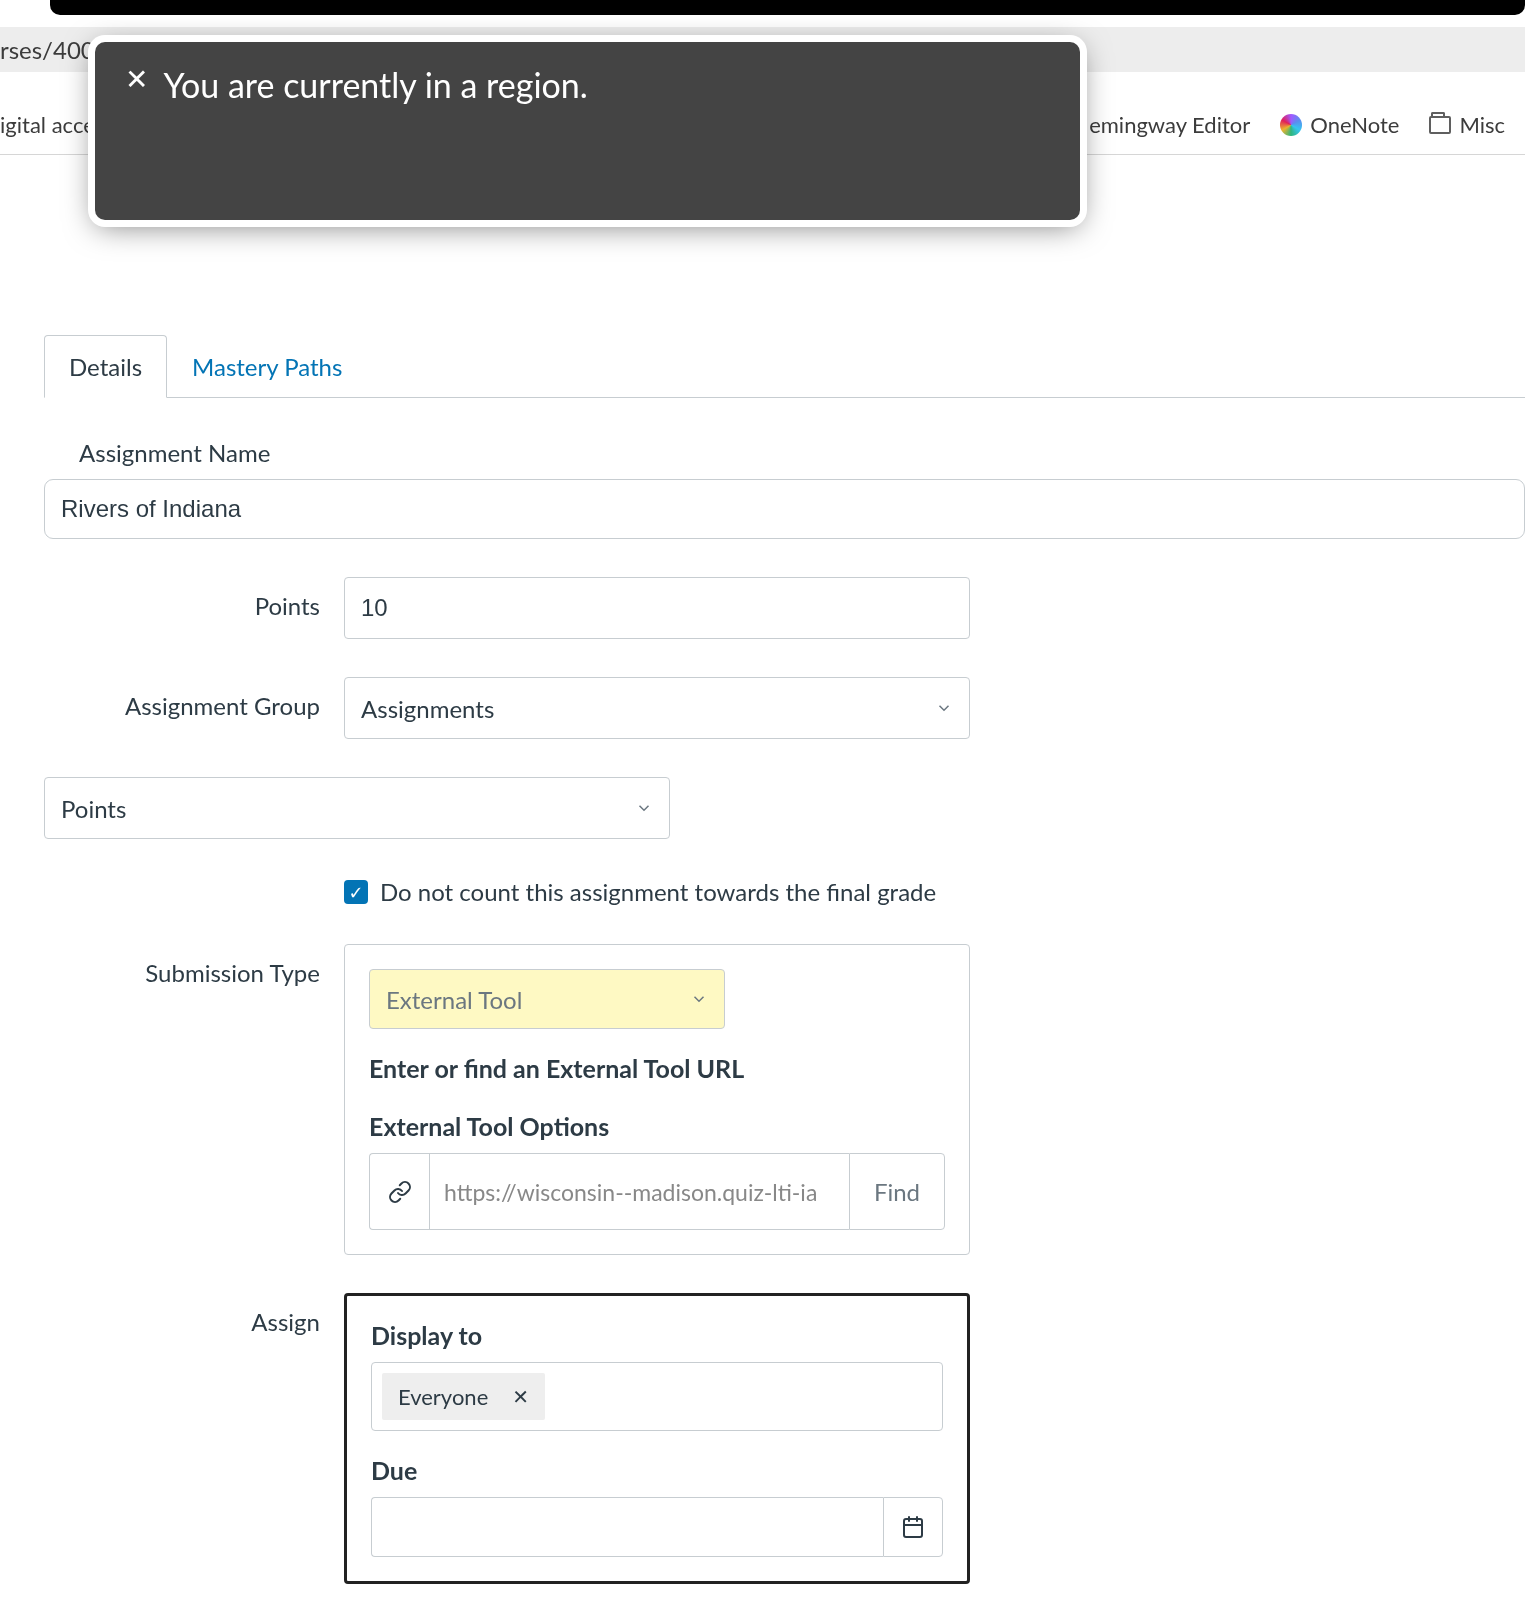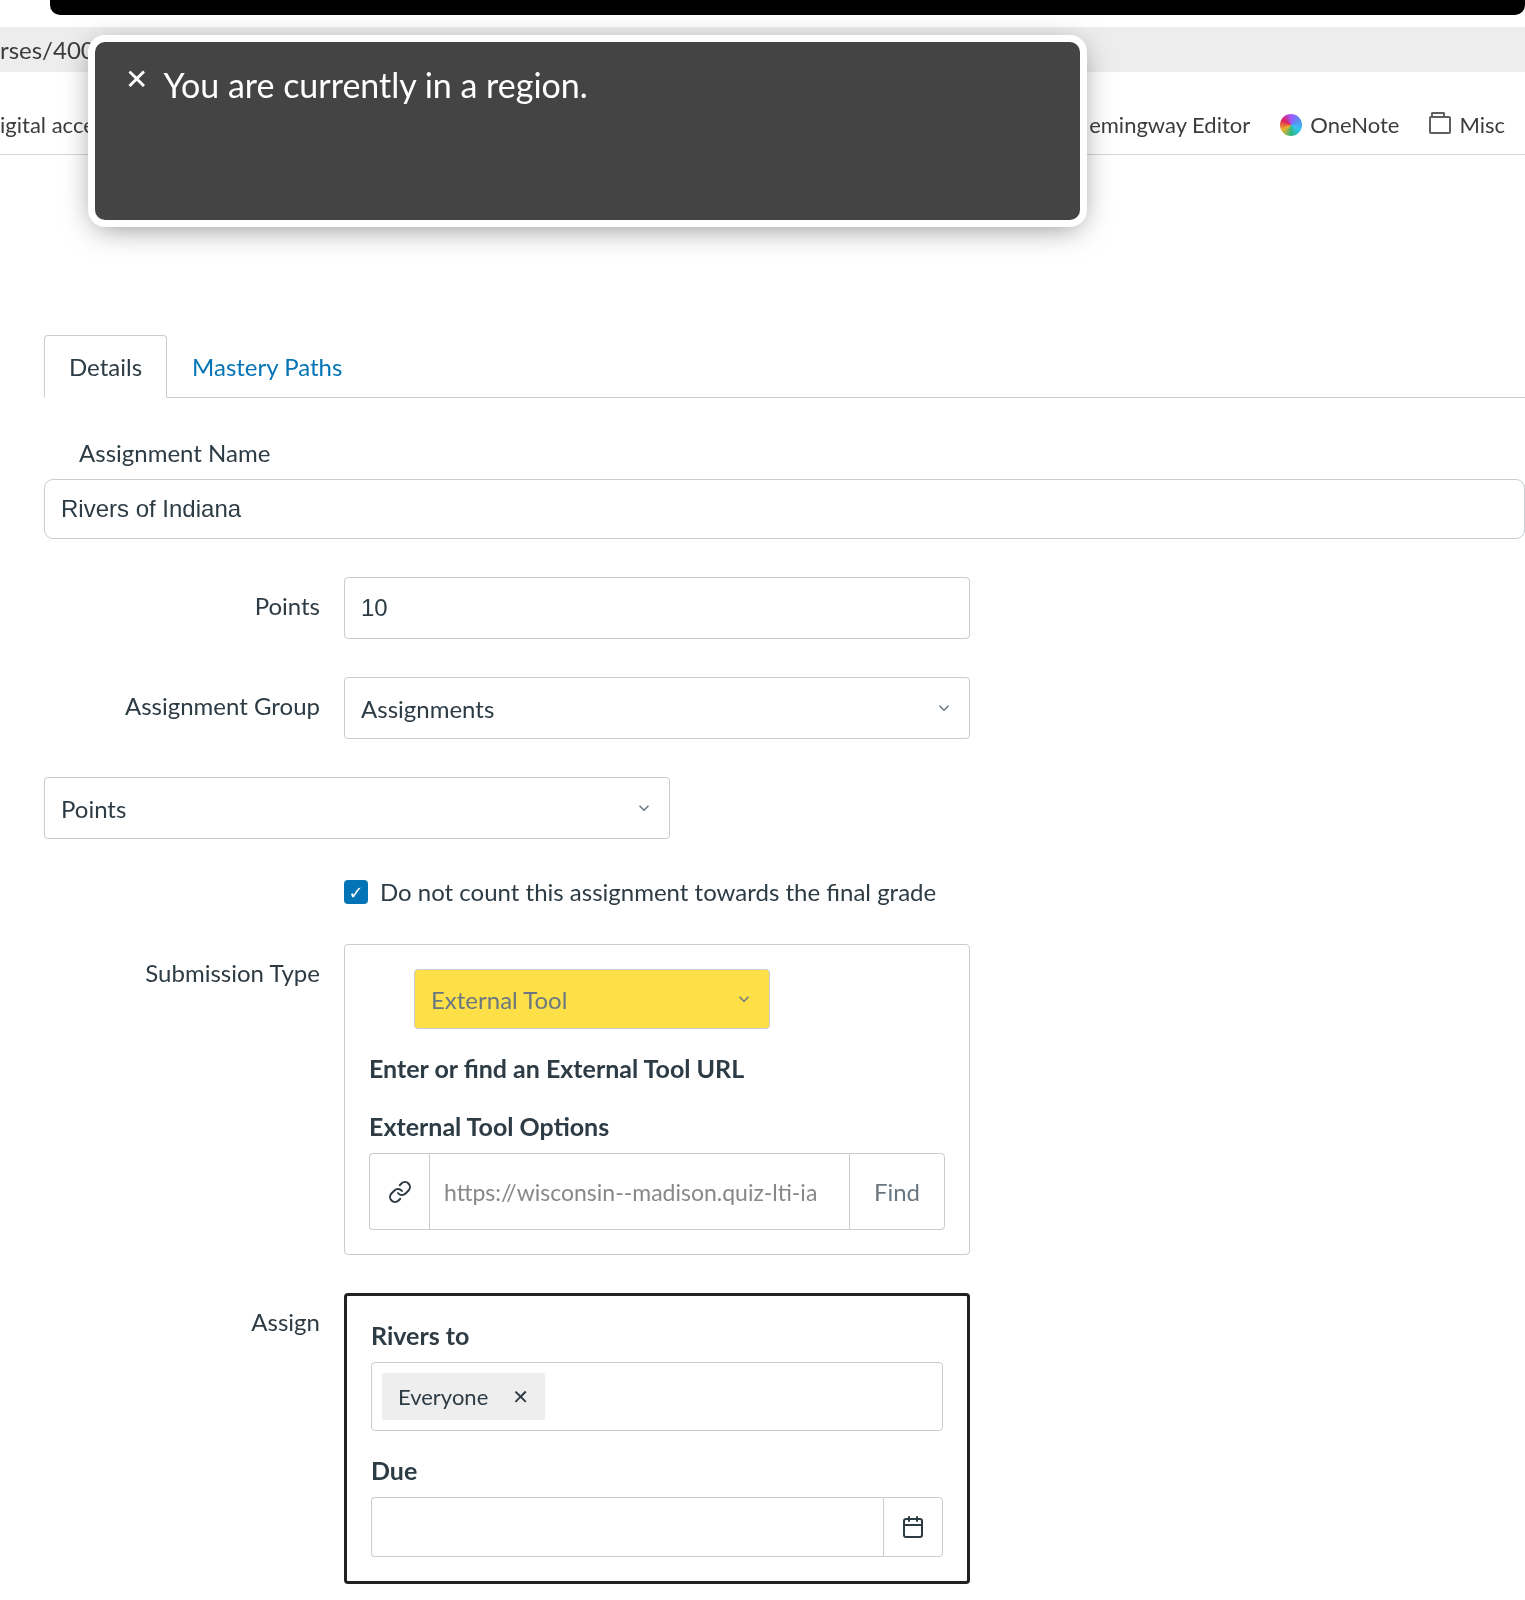--- a/index.html
+++ b/index.html
@@ -149,26 +149,25 @@
   border: 1px solid #c7cdd1;
   border-radius: 4px;
   padding: 24px;
 }
 .panel.assign { border: 3px solid #222; }
 
 .sub-select {
   width: 356px; height: 60px;
   border: 1px solid #c7cdd1;
   border-radius: 4px;
-  background: #fde047;
+  background: #fef9c3;
   font-size: 24px;
   padding: 0 16px;
   display: flex; align-items: center; justify-content: space-between;
   color: #6b7780;
-  margin-left: 45px;
 }
 .panel-h { font-size: 25px; font-weight: 700; margin-top: 24px; margin-bottom: 12px; color:#2d3b45;}
 .panel-h.first { margin-top: 28px; }
 
 .url-group {
   display: flex; height: 77px; width: 100%;
 }
 .url-icon-box {
   width: 60px; border: 1px solid #c7cdd1; border-right: none; border-radius: 4px 0 0 4px;
   display:flex; align-items:center; justify-content:center; color:#2d3b45;
@@ -321,21 +320,21 @@
           </div>
         </div>
       </div>
     </div>
   </div>
 
   <div class="form-row">
     <div class="row-label">Assign</div>
     <div class="row-control">
       <div class="panel assign">
-        <div class="panel-h" style="margin-top:0">Rivers to</div>
+        <div class="panel-h" style="margin-top:0">Display to</div>
         <div class="assign-to-box">
           <div class="tag">
             <span>Everyone</span>
             <span class="tag-x">✕</span>
           </div>
         </div>
         <div class="panel-h">Due</div>
         <div class="due-input-row">
           <div class="due-input"></div>
           <div class="cal-btn">

